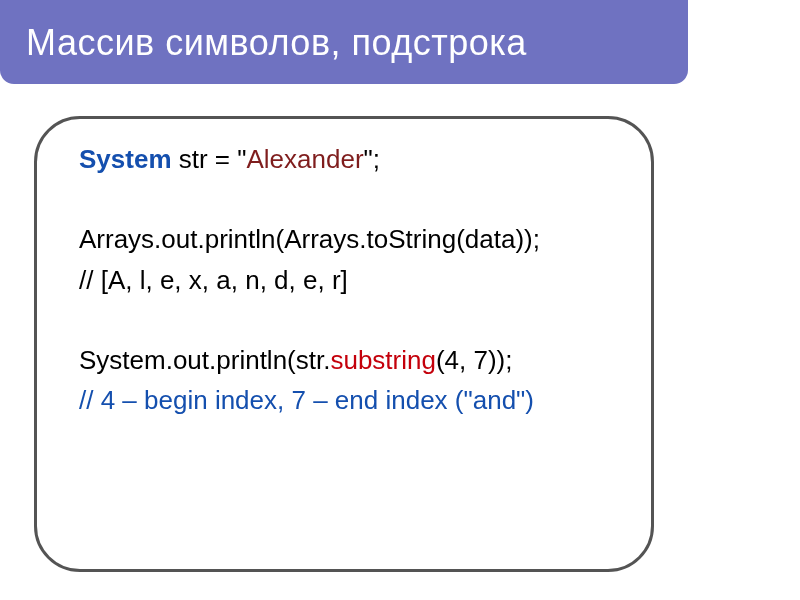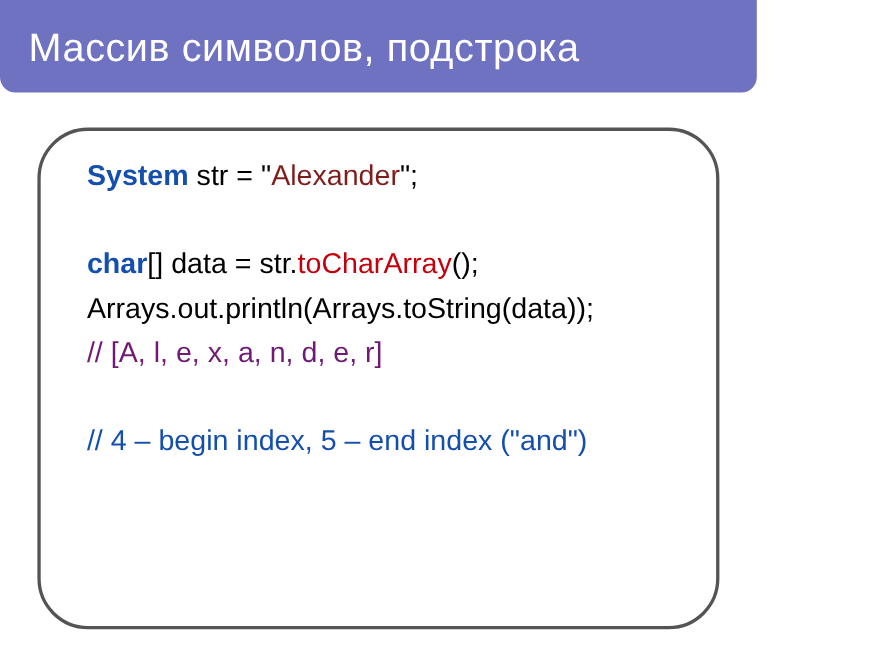--- a/index.html
+++ b/index.html
@@ -39,50 +39,50 @@
   .code-line {
     font-size: 26px;
     line-height: 1.55;
     color: #000000;
     white-space: nowrap;
   }
   .blank-line { height: 40px; }
   .kw-blue { color: #144fae; font-weight: bold; }
   .str-red { color: #7f1d1d; }
   .method-red { color: #c4000b; }
-  .comment-green { color: #701a75; }
+  .comment-green { color: #000000; }
   .comment-blue { color: #144fae; }
 </style>
 </head>
 <body>
 
 <div class="slide">
   <div class="title-bar">Массив символов, подстрока</div>
 
   <div class="content-box">
 
     <div class="code-line">
       <span class="kw-blue">System</span><span> str = </span><span>"</span><span class="str-red">Alexander</span><span>"</span><span>;</span>
     </div>
 
     <div class="blank-line"></div>
 
-    <div class="code-line">
-      <span class="kw-blue">char</span><span>[] data = str.</span><span class="method-red">toCharArray</span><span>();</span>
-    </div>
 
     <div class="code-line">
       <span>Arrays.out.println(Arrays.toString(data));</span>
     </div>
 
     <div class="code-line">
       <span class="comment-green">// [A, l, e, x, a, n, d, e, r]</span>
     </div>
 
     <div class="blank-line"></div>
 
+    <div class="code-line">
+      <span>System.out.println(str.</span><span class="method-red">substring</span><span>(4, 7));</span>
+    </div>
 
     <div class="code-line">
-      <span class="comment-blue">// 4 – begin index, 5 – end index ("and")</span>
+      <span class="comment-blue">// 4 – begin index, 7 – end index ("and")</span>
     </div>
 
   </div>
 </div>
 
 </body></html>

